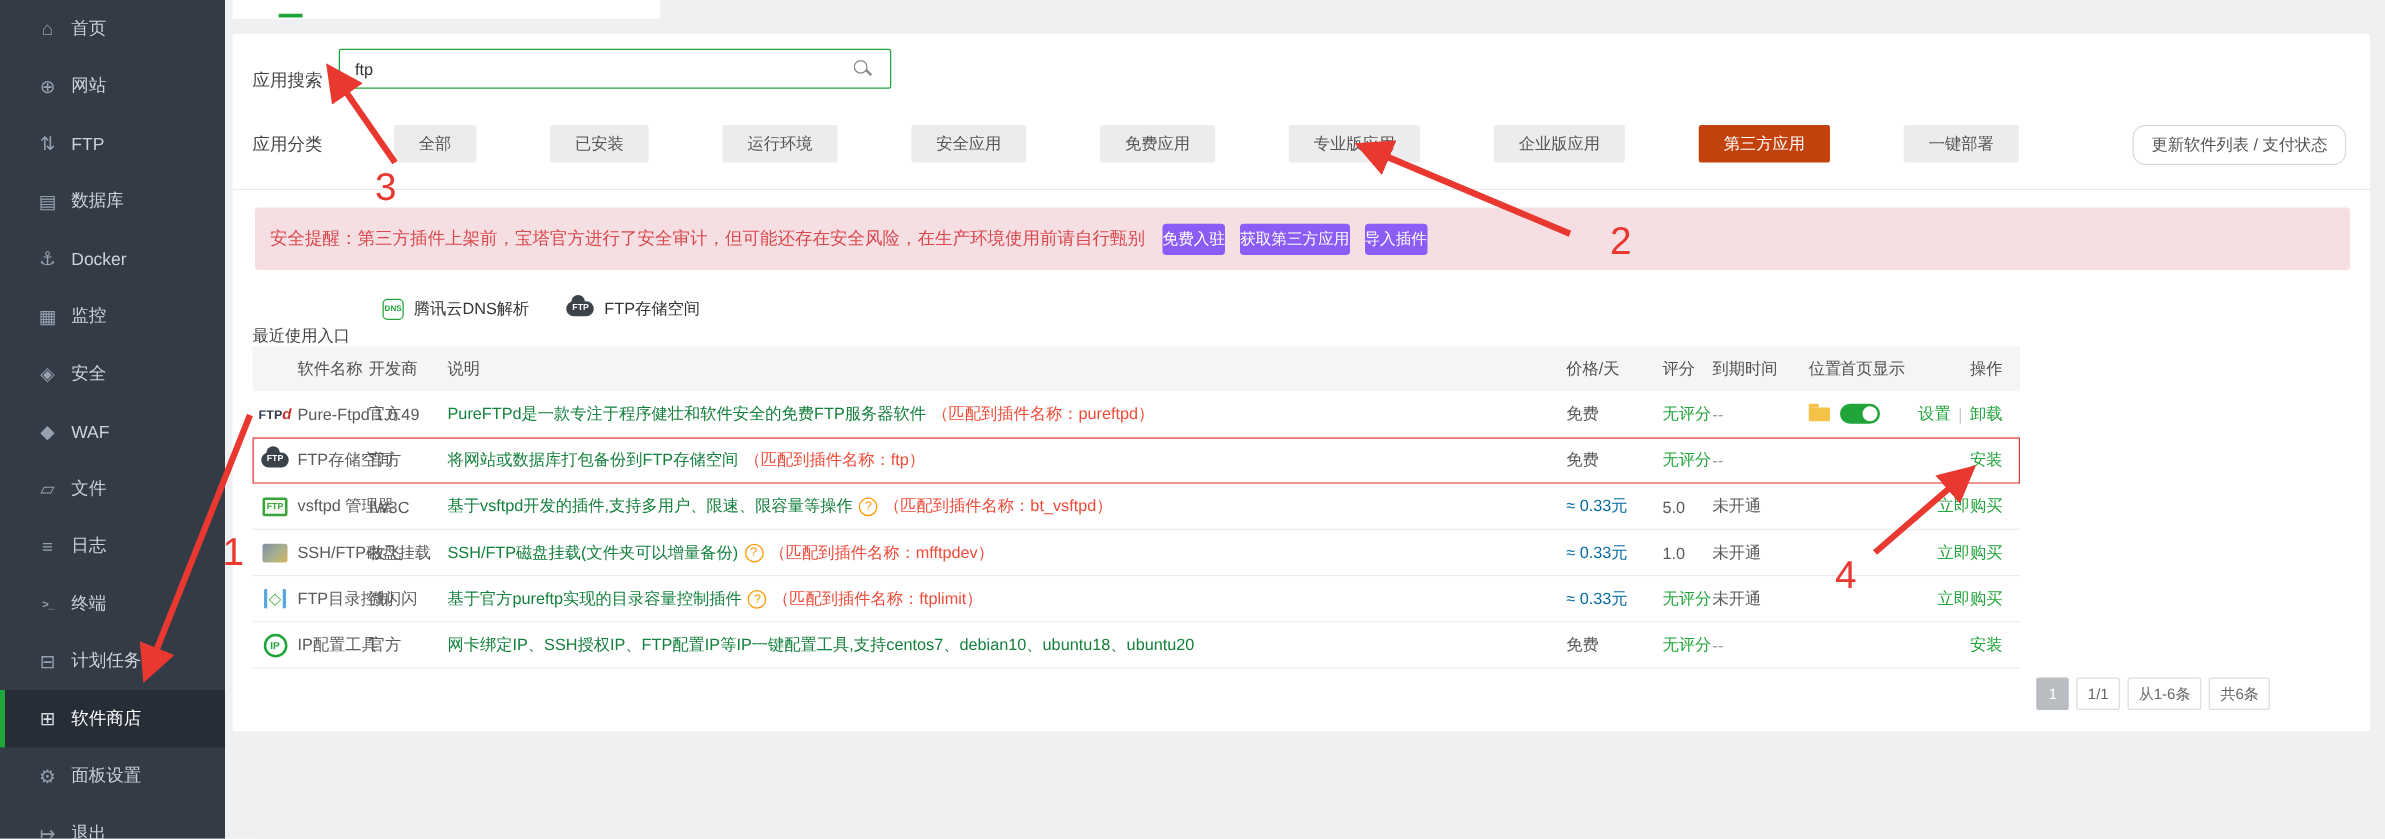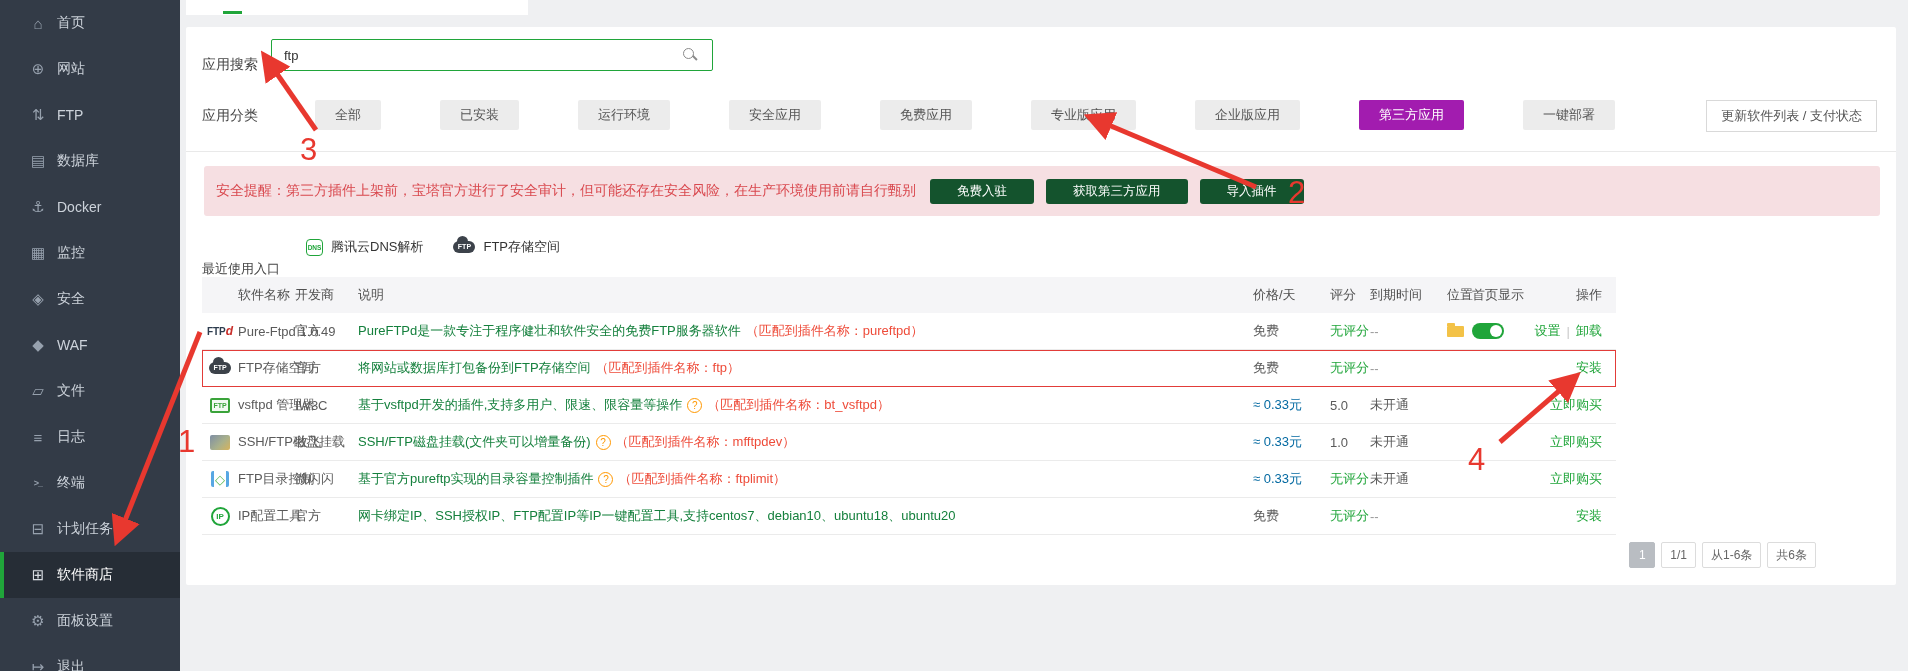--- a/index.html
+++ b/index.html
@@ -44,33 +44,33 @@
     border:1.5px solid #8a8a8a; border-radius:50%; }
   .mag::after { content:""; position:absolute; left:10px; top:10px; width:6px; height:1.5px;
     background:#8a8a8a; transform:rotate(45deg); }
 
   .cat-label { left:16px; top:80px; }
   .cats { position:absolute; left:85px; top:73px; height:30px; display:flex; gap:15px; }
   .cat-btn { height:30px; padding:0 20px; background:#ececec; color:#555;
     font-size:13px; border:none; border-radius:2px; cursor:pointer;
     display:flex; align-items:center; white-space:nowrap;
     font-family:"Liberation Sans","DejaVu Sans",sans-serif;margin-left:44px; }
-  .cat-btn.active { background:#a21caf; color:#fff; }
+  .cat-btn.active { background:#c2410c; color:#fff; }
 
   .update-btn { position:absolute; right:19px; top:73px; height:32px; padding:0 14px;
-    background:#fff; border:1px solid #d9d9d9; border-radius:0; color:#555;
+    background:#fff; border:1px solid #d9d9d9; border-radius:10px; color:#555;
     font-size:13px; cursor:pointer; display:flex; align-items:center;
     font-family:"Liberation Sans","DejaVu Sans",sans-serif; }
 
   
   .alert { position:absolute; left:18px; top:139px; width:1676px; height:50px;
     background:#f6dfe2; border-radius:3px; display:flex; align-items:center;
     padding-left:12px; gap:14px; }
   .alert-text { color:#d9484e; font-size:14px; }
-  .alert-btn { height:25px; padding:0 27px; background:#14532d; color:#fff;
+  .alert-btn { height:25px; padding:0 0; background:#8b5cf6; color:#fff;
     font-size:12.5px; border:none; border-radius:3px; cursor:pointer;
     display:flex; align-items:center; white-space:nowrap;
     font-family:"Liberation Sans","DejaVu Sans",sans-serif; }
 
   
   .recent { position:absolute; left:16px; top:210px; height:20px; display:flex;
     align-items:center; gap:26px; }
   .recent-label { font-size:13px; color:#454545;margin-top:44px; }
   .recent-entry { display:flex; align-items:center; gap:8px; cursor:pointer;
     font-size:13px; color:#333; }

